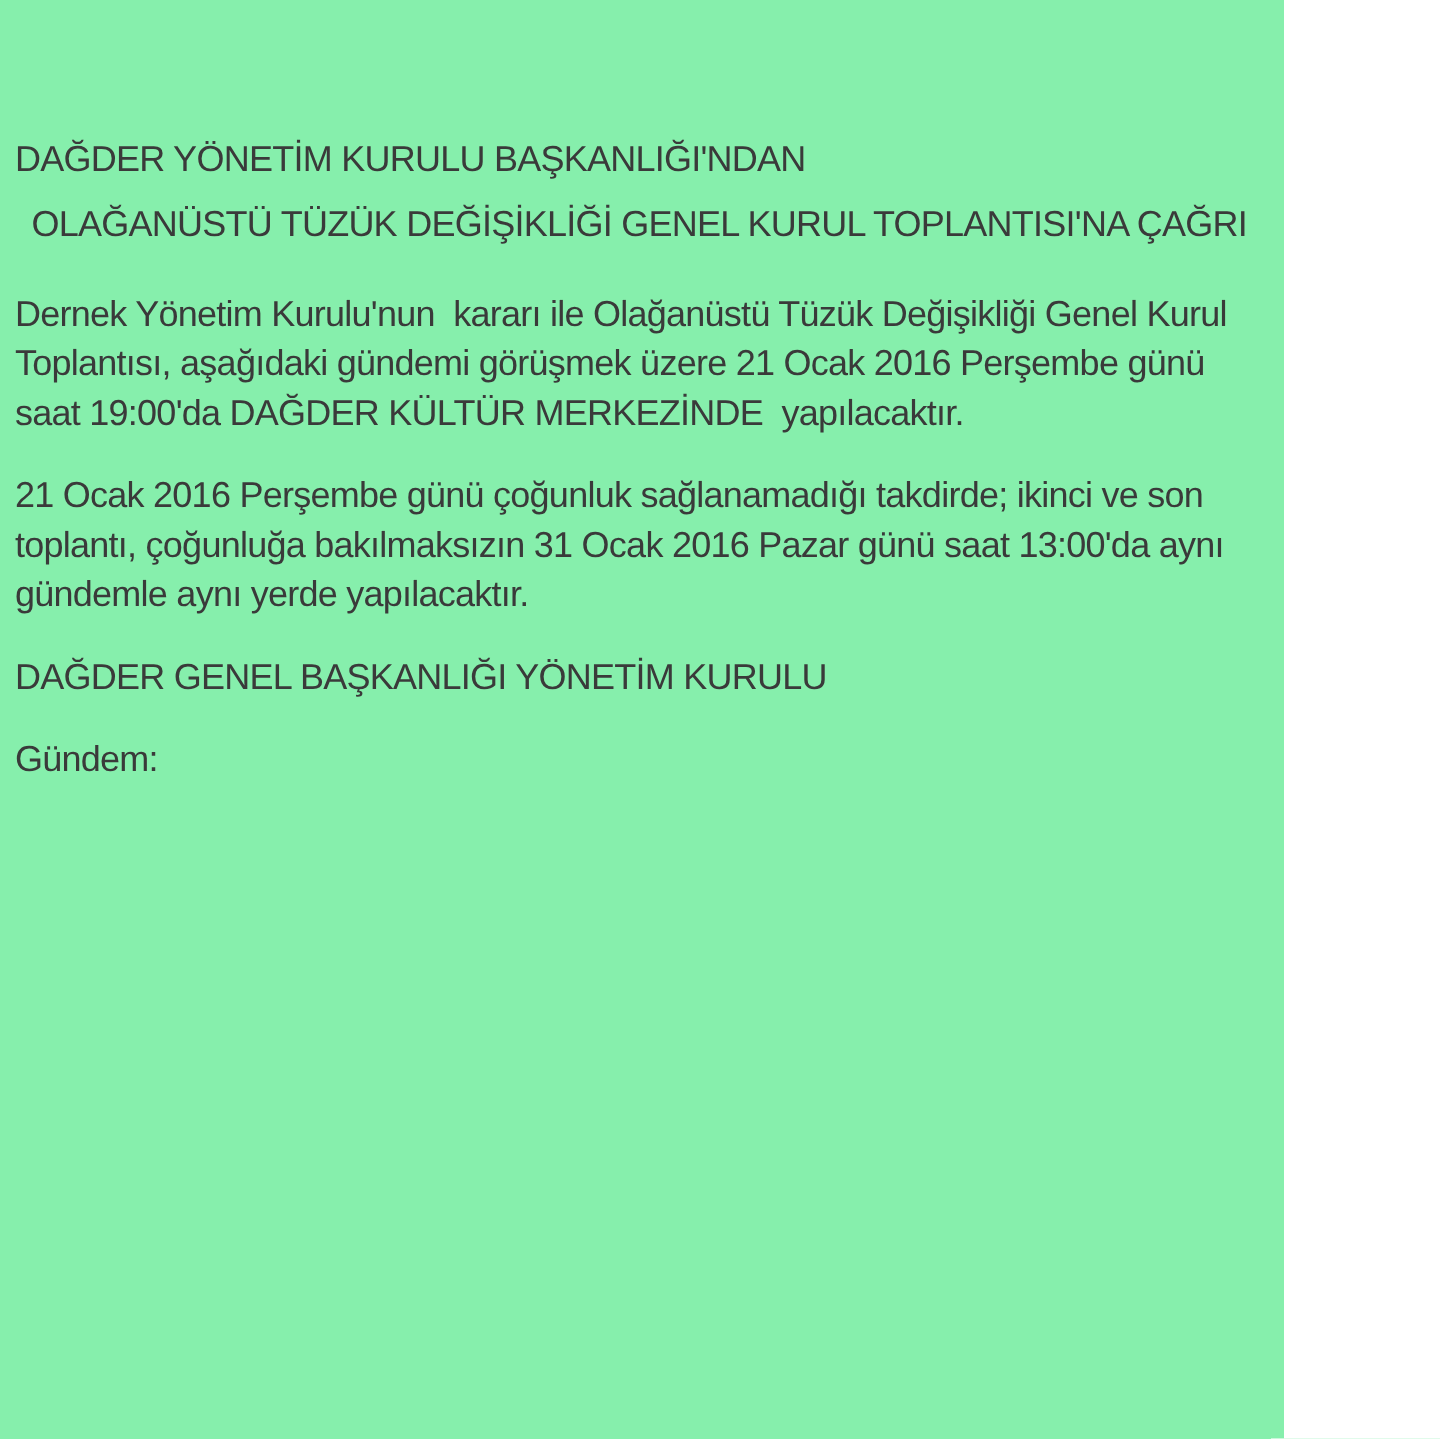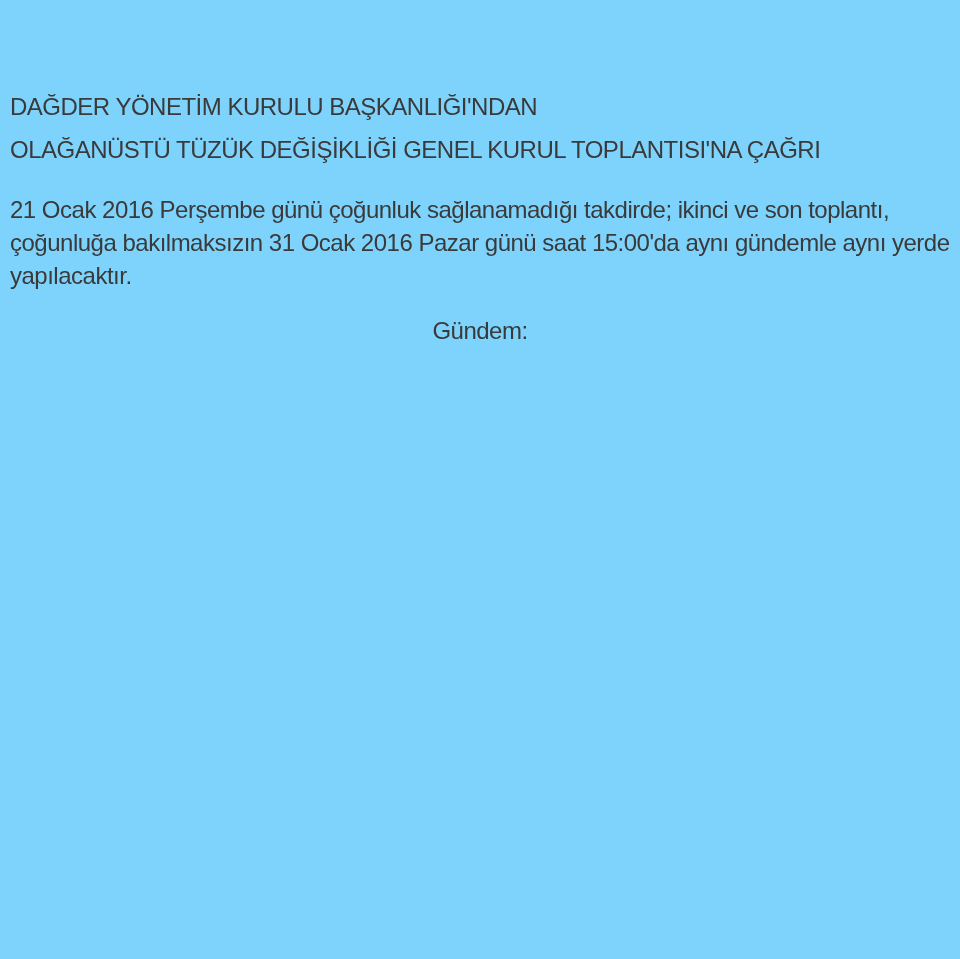--- a/index.html
+++ b/index.html
@@ -9,64 +9,66 @@
   }
   body {
     width: 960px;
     height: 959px;
     overflow: hidden;
     font-family: "Liberation Sans", sans-serif;
     color: #3a3a3a;
   }
   .doc {
     box-sizing: border-box;
-    width: 960px;
+    width: 856px;
     height: 959px;
     padding: 90px 10px 0 10px;
-    background: #7dd3fc;
+    background: #86efac;
     font-size: 24px;
     line-height: 33px;
     letter-spacing: -0.5px;
   }
   .doc p {
     margin: 0 0 22px 0;
     white-space: pre-wrap;
   }
   .heading {
     margin-bottom: 10px !important;
   }
   .heading.second {
     margin-bottom: 27px !important;
+    margin-left: 11px;
   }
   .gundem {
     margin-bottom: 0 !important;
-    text-align: center;
   }
   ol.agenda {
     margin: 32px 0 0 0;
     padding: 0 0 0 72px;
   }
   ol.agenda li {
     margin: 0;
     padding-left: 4px;
     line-height: 33px;
   }
 </style>
 </head>
 <body>
 
 <div class="doc">
 
   <p class="heading">DAĞDER YÖNETİM KURULU BAŞKANLIĞI'NDAN</p>
 
   <p class="heading second">OLAĞANÜSTÜ TÜZÜK DEĞİŞİKLİĞİ GENEL KURUL TOPLANTISI'NA ÇAĞRI</p>
 
+  <p>Dernek Yönetim Kurulu'nun  kararı ile Olağanüstü Tüzük Değişikliği Genel Kurul Toplantısı, aşağıdaki gündemi görüşmek üzere 21 Ocak 2016 Perşembe günü saat 19:00'da DAĞDER KÜLTÜR MERKEZİNDE  yapılacaktır.</p>
 
-  <p>21 Ocak 2016 Perşembe günü çoğunluk sağlanamadığı takdirde; ikinci ve son toplantı, çoğunluğa bakılmaksızın 31 Ocak 2016 Pazar günü saat 15:00'da aynı gündemle aynı yerde yapılacaktır.</p>
+  <p>21 Ocak 2016 Perşembe günü çoğunluk sağlanamadığı takdirde; ikinci ve son toplantı, çoğunluğa bakılmaksızın 31 Ocak 2016 Pazar günü saat 13:00'da aynı gündemle aynı yerde yapılacaktır.</p>
 
 
 
 
+  <p>DAĞDER GENEL BAŞKANLIĞI YÖNETİM KURULU</p>
 
   <p class="gundem">Gündem:</p>
 
 
 </div>
 
 </body></html>

